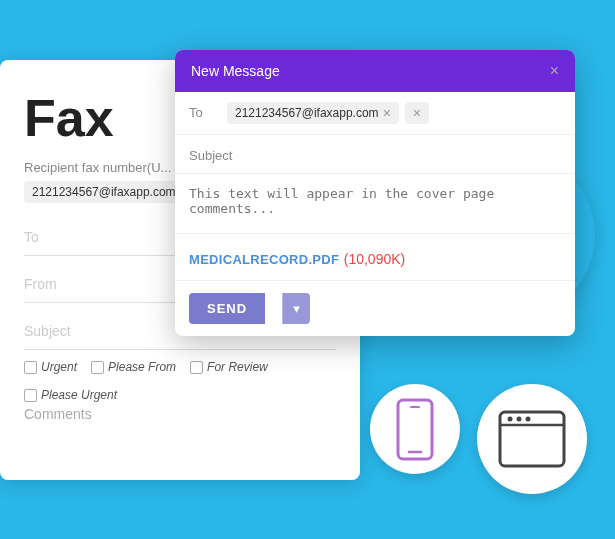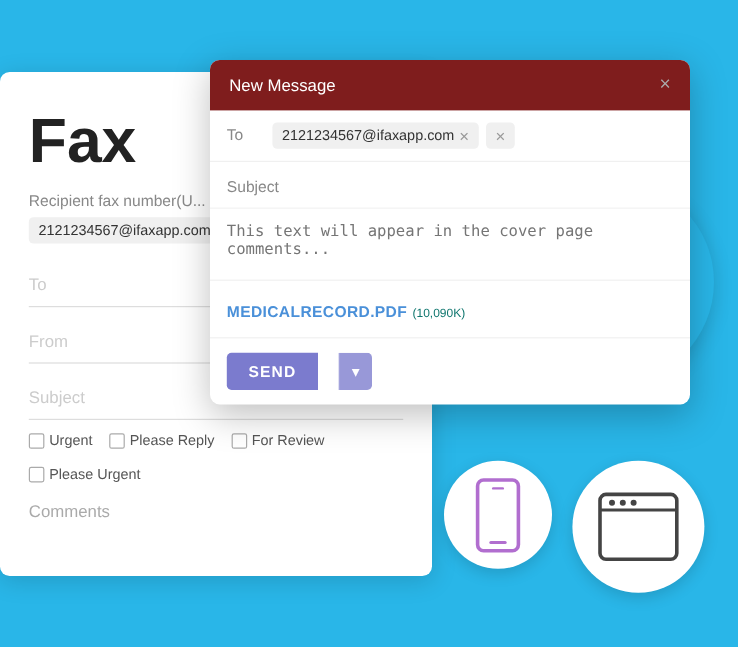--- a/index.html
+++ b/index.html
@@ -57,20 +57,21 @@
       color: #ccc;
       margin-bottom: 10px;
     }
 
     .fax-checkboxes {
       display: flex;
       gap: 14px;
       align-items: center;
       margin-bottom: 4px;
       flex-wrap: wrap;
+      font-style: italic;
     }
 
     .fax-checkbox-item {
       display: flex;
       align-items: center;
       gap: 4px;
       font-size: 12px;
       color: #555;
     }
 
@@ -78,38 +79,38 @@
       width: 13px;
       height: 13px;
       border: 1.5px solid #aaa;
       border-radius: 2px;
       background: white;
     }
 
     .fax-comments-label {
       font-size: 14px;
       color: #aaa;
-      margin-top: 16px;
+      margin-top: 4px;
     }
 
     
     .modal {
       position: absolute;
       top: 50px;
       left: 175px;
       width: 400px;
       background: #fff;
       border-radius: 8px;
       box-shadow: 0 8px 30px rgba(0,0,0,0.25);
       overflow: hidden;
       z-index: 10;
     }
 
     .modal-header {
-      background: #7f1d1d;
+      background: #6d28d9;
       color: white;
       padding: 12px 16px;
       font-size: 14px;
       font-weight: 500;
       display: flex;
       justify-content: space-between;
       align-items: center;
     }
 
     .modal-close {
@@ -192,22 +193,22 @@
     .attachment-name {
       font-size: 13px;
       color: #4a90d9;
       font-weight: 700;
       text-transform: uppercase;
       letter-spacing: 0.3px;
       text-align: right;
     }
 
     .attachment-size {
-      font-size: 10px;
-      color: #0f766e;
+      font-size: 14px;
+      color: #ef4444;
     }
 
     
     .modal-send-row {
       padding: 12px 14px;
       display: flex;
       align-items: center;
       gap: 17px;
     }
 
@@ -298,21 +299,21 @@
   <div class="fax-field">To</div>
   <div class="fax-field">From</div>
   <div class="fax-field">Subject</div>
   <div class="fax-checkboxes">
     <div class="fax-checkbox-item">
       <div class="fax-checkbox"></div>
       <span>Urgent</span>
     </div>
     <div class="fax-checkbox-item">
       <div class="fax-checkbox"></div>
-      <span>Please Reply</span>
+      <span>Please From</span>
     </div>
     <div class="fax-checkbox-item">
       <div class="fax-checkbox"></div>
       <span>For Review</span>
     </div>
     <div class="fax-checkbox-item">
       <div class="fax-checkbox"></div>
       <span>Please Urgent</span>
     </div>
   </div>

